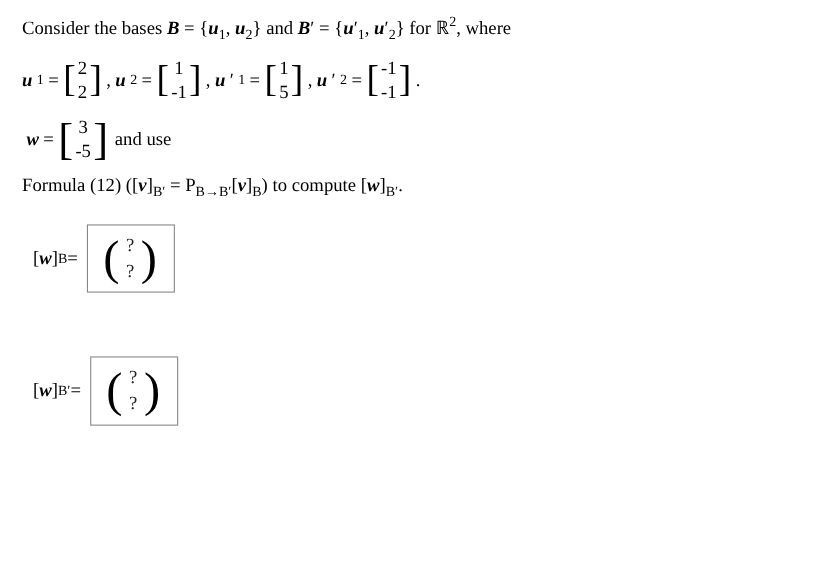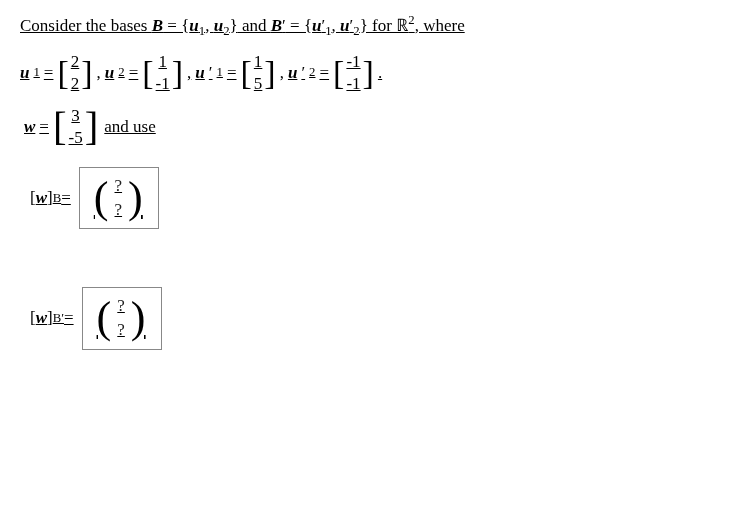--- a/index.html
+++ b/index.html
@@ -7,21 +7,20 @@
       background: #fff;
       font-family: 'Times New Roman', Times, serif;
       font-size: 17px;
       color: #000;
       width: 750px;
       min-height: 523px;
       padding: 10px 20px;
     }
     .content {
       max-width: 730px;
-      text-decoration: underline;
     }
     .paragraph {
       line-height: 1.7;
       margin-bottom: 8px;
     }
     .math-line {
       display: flex;
       align-items: center;
       flex-wrap: wrap;
       gap: 4px;
@@ -170,20 +169,23 @@
       <span class="col-vec-bracket" style="font-size:2.4em;">[</span>
       <span class="col-vec-entries">
         <span>3</span>
         <span>-5</span>
       </span>
       <span class="col-vec-bracket" style="font-size:2.4em;">]</span>
     </span>
     <span style="margin-left:6px;text-align:center;">   and use</span>
   </div>
 
+  <div class="paragraph" style="margin-bottom:16px;">
+    <span>Formula (12) ([<span class="bold-italic">v</span>]<sub><span class="text-normal">B′</span></sub> = P<sub><span class="text-normal">B→B′</span></sub>[<span class="bold-italic">v</span>]<sub><span class="text-normal">B</span></sub>) to compute [<span class="bold-italic">w</span>]<sub><span class="text-normal">B′</span></sub>.</span>
+  </div>
 
   <div class="answer-section">
     <div class="answer-label">
       [<span class="bold-italic">w</span>]<sub>B</sub>
       <span> = </span>
     </div>
     <div class="answer-box">
       <span class="paren-big">(</span>
       <div class="answer-entries">
         <span class="q-mark">?</span>

